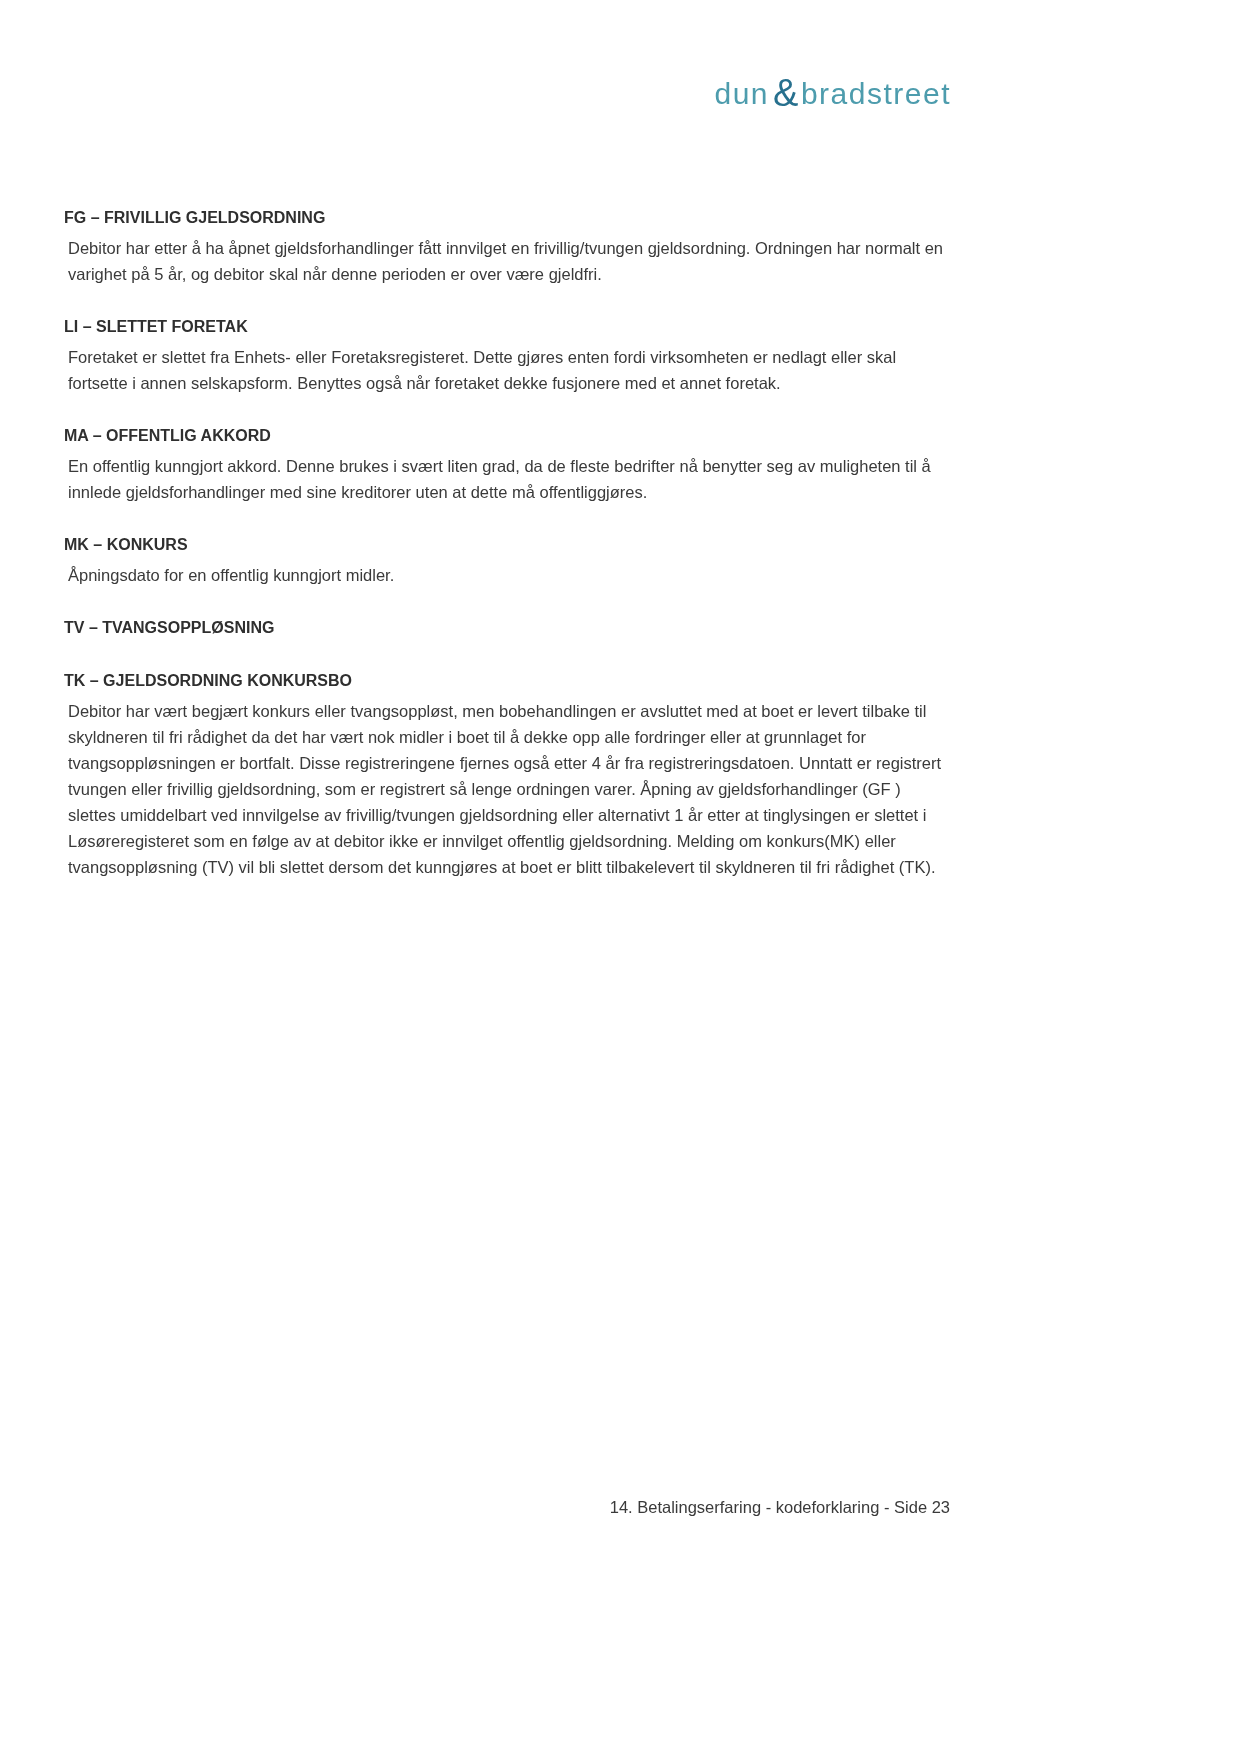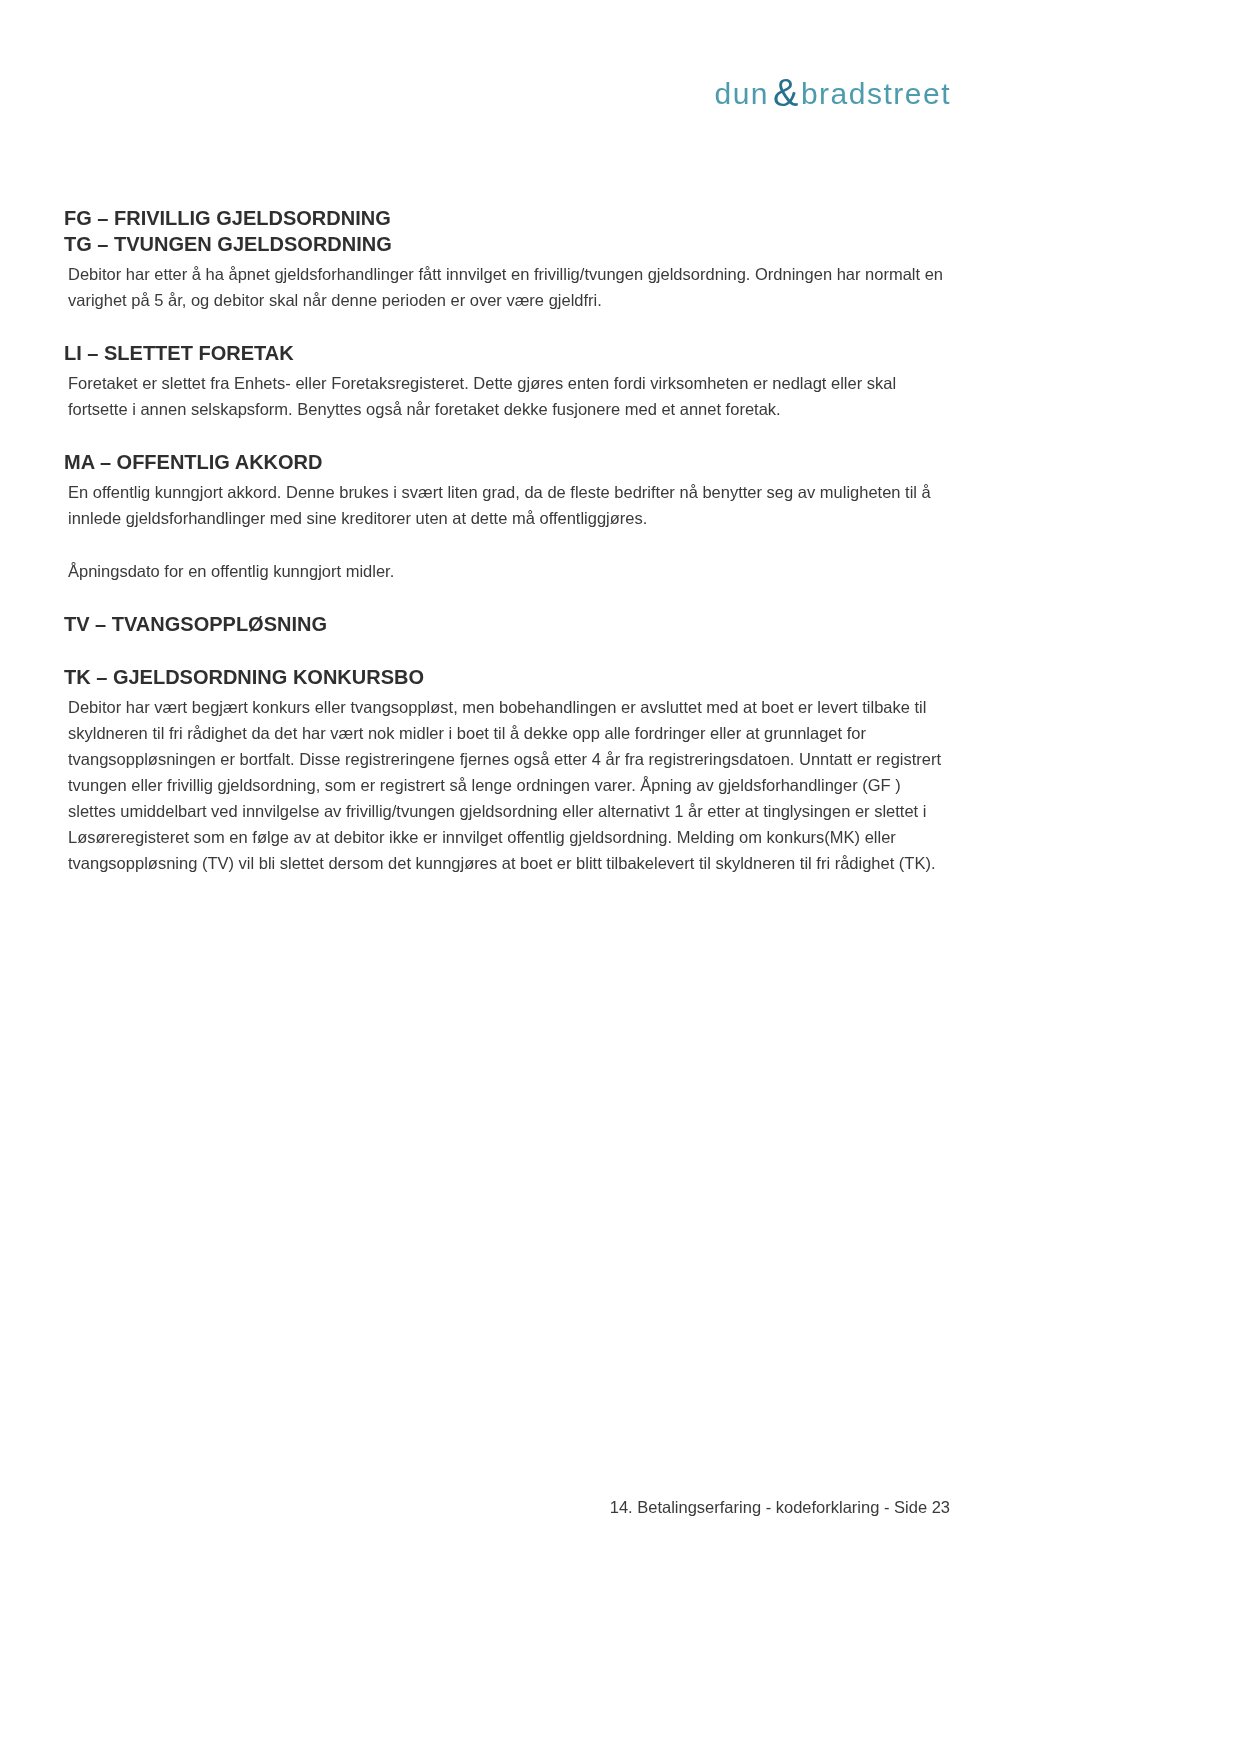--- a/index.html
+++ b/index.html
@@ -41,21 +41,21 @@
     left: 64px;
     top: 205px;
     width: 890px;
   }
   .content section {
     margin: 0 0 27px 0;
   }
   .content h3 {
     margin: 0;
     padding: 0;
-    font-size: 20px;
+    font-size: 16px;
     line-height: 26px;
     font-weight: bold;
     color: #2f2f2f;
   }
   .content p {
     margin: 4px;
     padding: 0;
     font-size: 16.5px;
     line-height: 26px;
     color: #3a3a3a;
@@ -75,35 +75,35 @@
 <div class="page">
 
   <div class="logo">
     <span class="logo-part">dun</span><span class="amp">&amp;</span><span class="logo-part">bradstreet</span>
   </div>
 
   <div class="content">
 
     <section>
       <h3>FG – FRIVILLIG GJELDSORDNING</h3>
-      <h3>TG – TVUNGEN GJELDSORDNING</h3>
       <p>Debitor har etter å ha åpnet gjeldsforhandlinger fått innvilget en frivillig/tvungen gjeldsordning. Ordningen har normalt en varighet på 5 år, og debitor skal når denne perioden er over være gjeldfri.</p>
     </section>
 
     <section>
       <h3>LI – SLETTET FORETAK</h3>
       <p>Foretaket er slettet fra Enhets- eller Foretaksregisteret. Dette gjøres enten fordi virksomheten er nedlagt eller skal fortsette i annen selskapsform. Benyttes også når foretaket dekke fusjonere med et annet foretak.</p>
     </section>
 
     <section>
       <h3>MA – OFFENTLIG AKKORD</h3>
       <p>En offentlig kunngjort akkord. Denne brukes i svært liten grad, da de fleste bedrifter nå benytter seg av muligheten til å innlede gjeldsforhandlinger med sine kreditorer uten at dette må offentliggjøres.</p>
     </section>
 
     <section>
+      <h3>MK – KONKURS</h3>
       <p>Åpningsdato for en offentlig kunngjort midler.</p>
     </section>
 
     <section>
       <h3>TV – TVANGSOPPLØSNING</h3>
     </section>
 
     <section>
       <h3>TK – GJELDSORDNING KONKURSBO</h3>
       <p>Debitor har vært begjært konkurs eller tvangsoppløst, men bobehandlingen er avsluttet med at boet er levert tilbake til skyldneren til fri rådighet da det har vært nok midler i boet til å dekke opp alle fordringer eller at grunnlaget for tvangsoppløsningen er bortfalt. Disse registreringene fjernes også etter 4 år fra registreringsdatoen. Unntatt er registrert tvungen eller frivillig gjeldsordning, som er registrert så lenge ordningen varer. Åpning av gjeldsforhandlinger (GF ) slettes umiddelbart ved innvilgelse av frivillig/tvungen gjeldsordning eller alternativt 1 år etter at tinglysingen er slettet i Løsøreregisteret som en følge av at debitor ikke er innvilget offentlig gjeldsordning. Melding om konkurs(MK) eller tvangsoppløsning (TV) vil bli slettet dersom det kunngjøres at boet er blitt tilbakelevert til skyldneren til fri rådighet (TK).</p>

